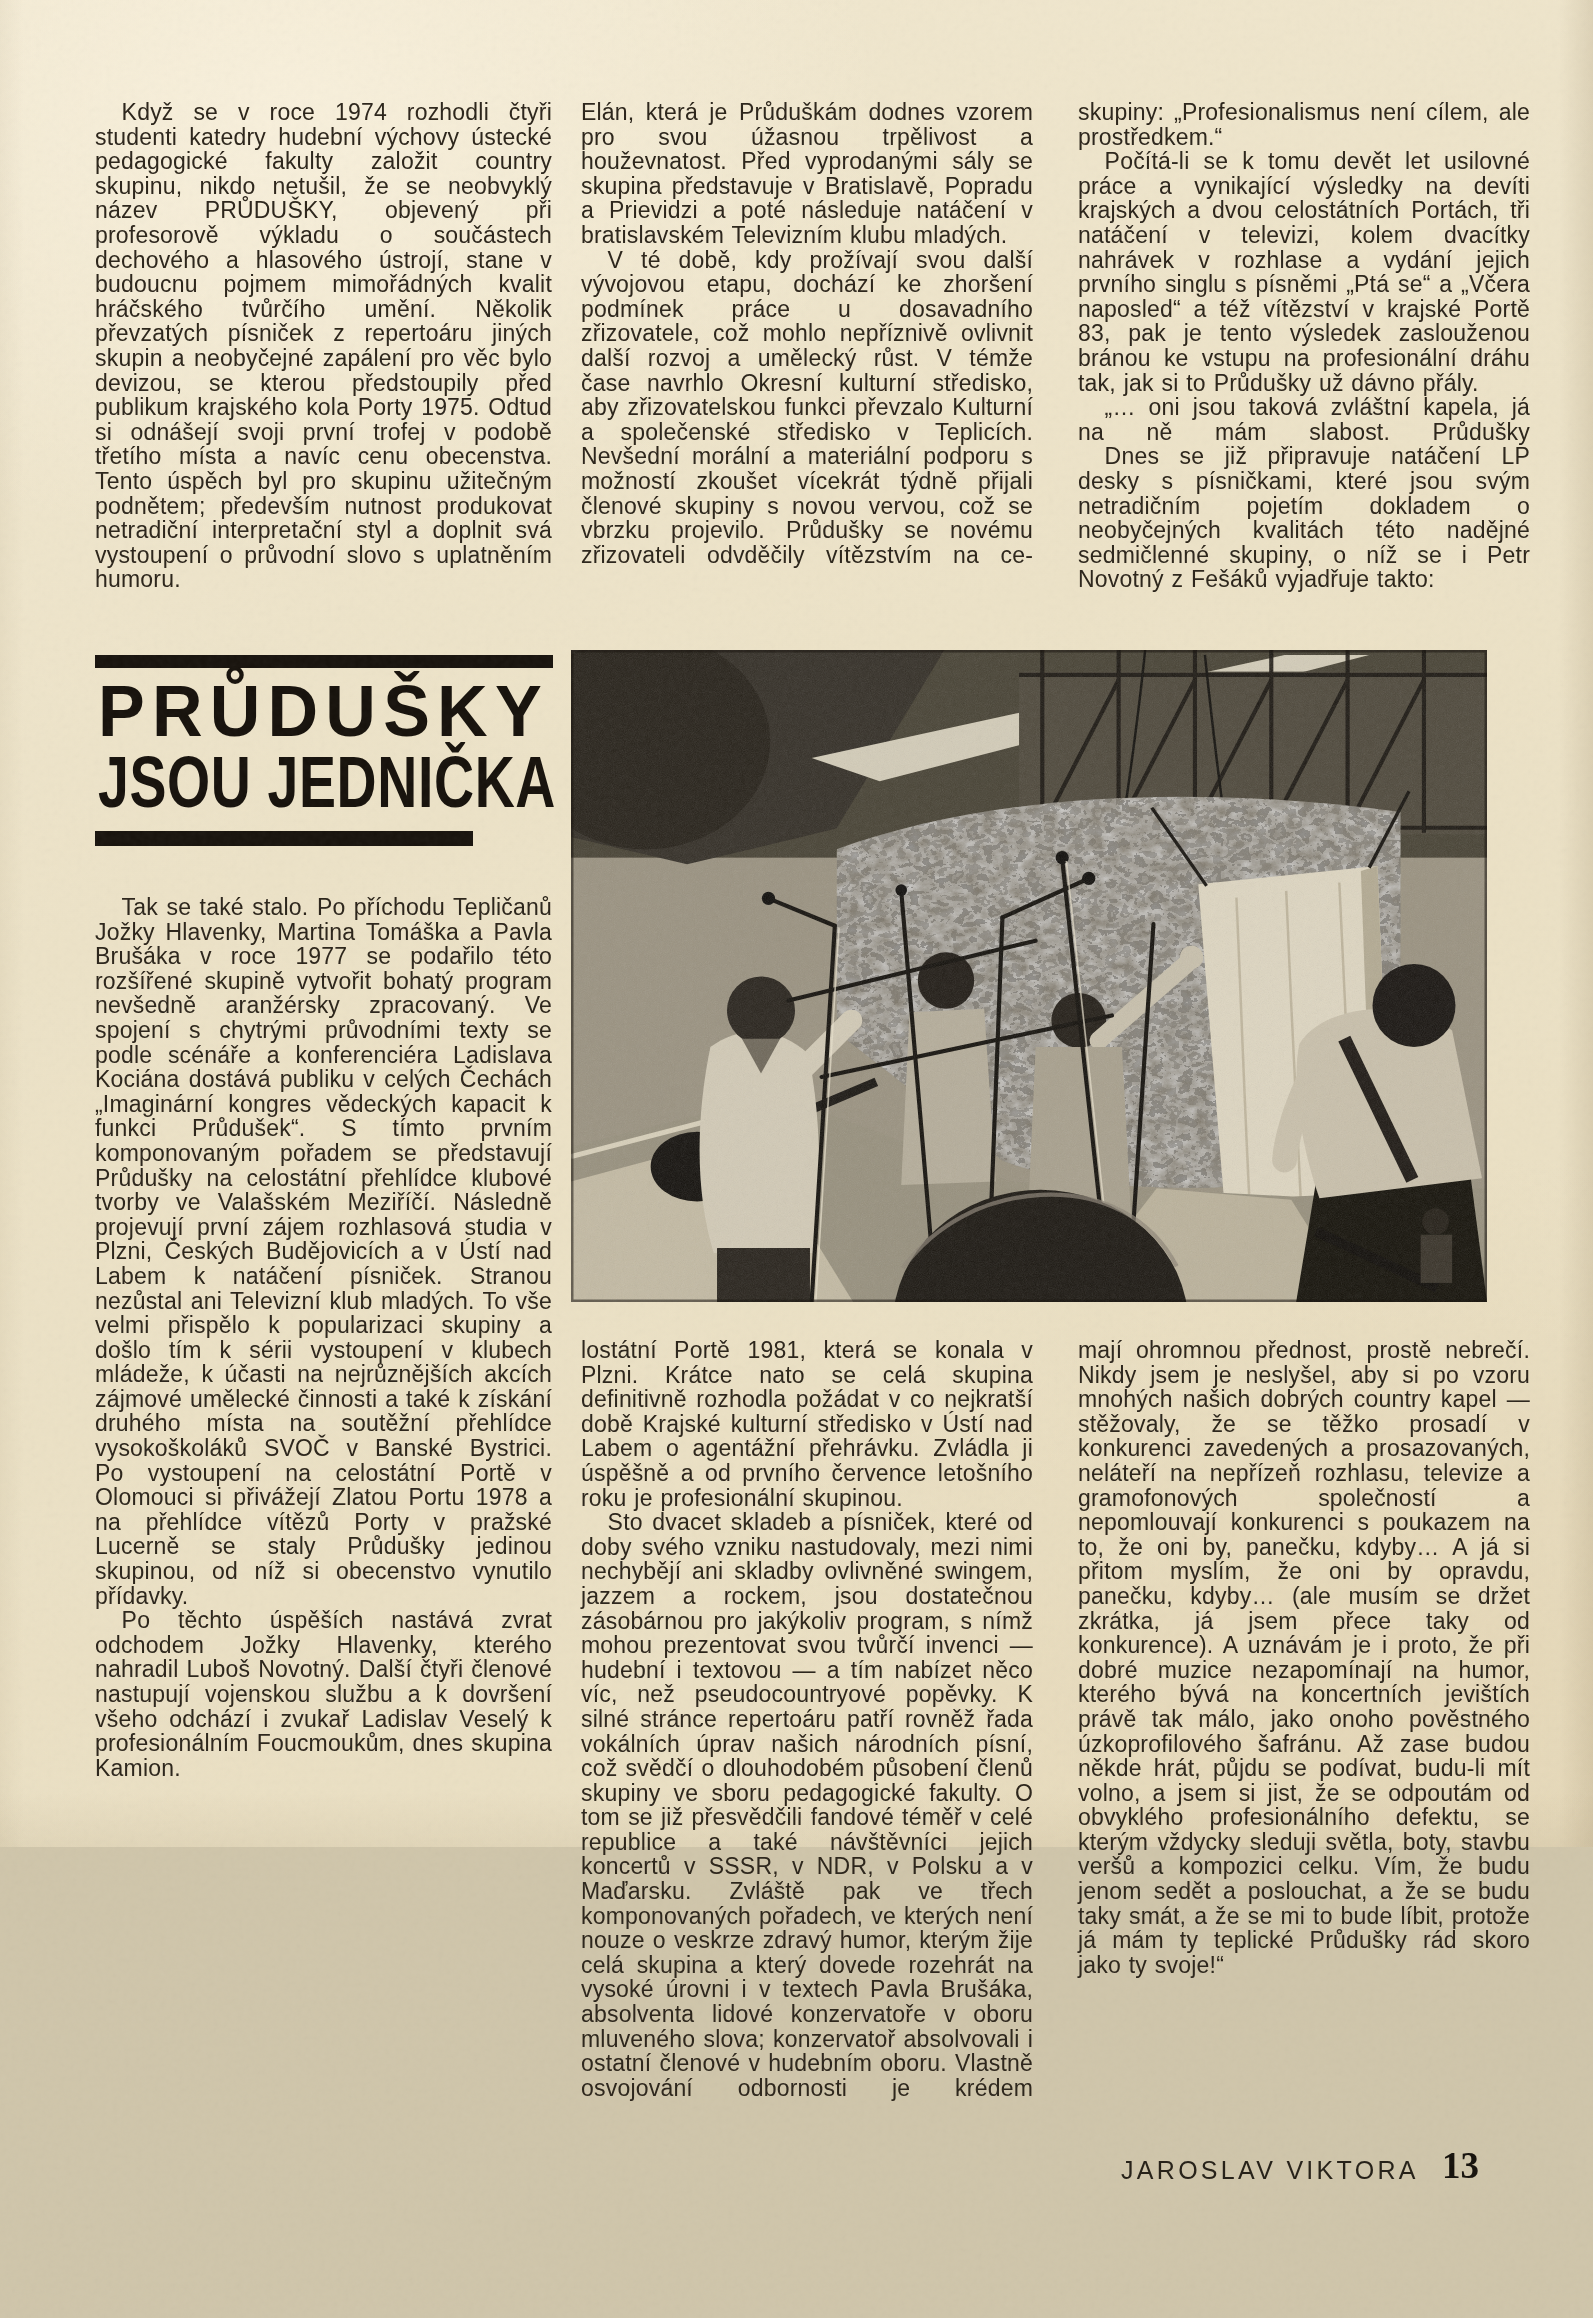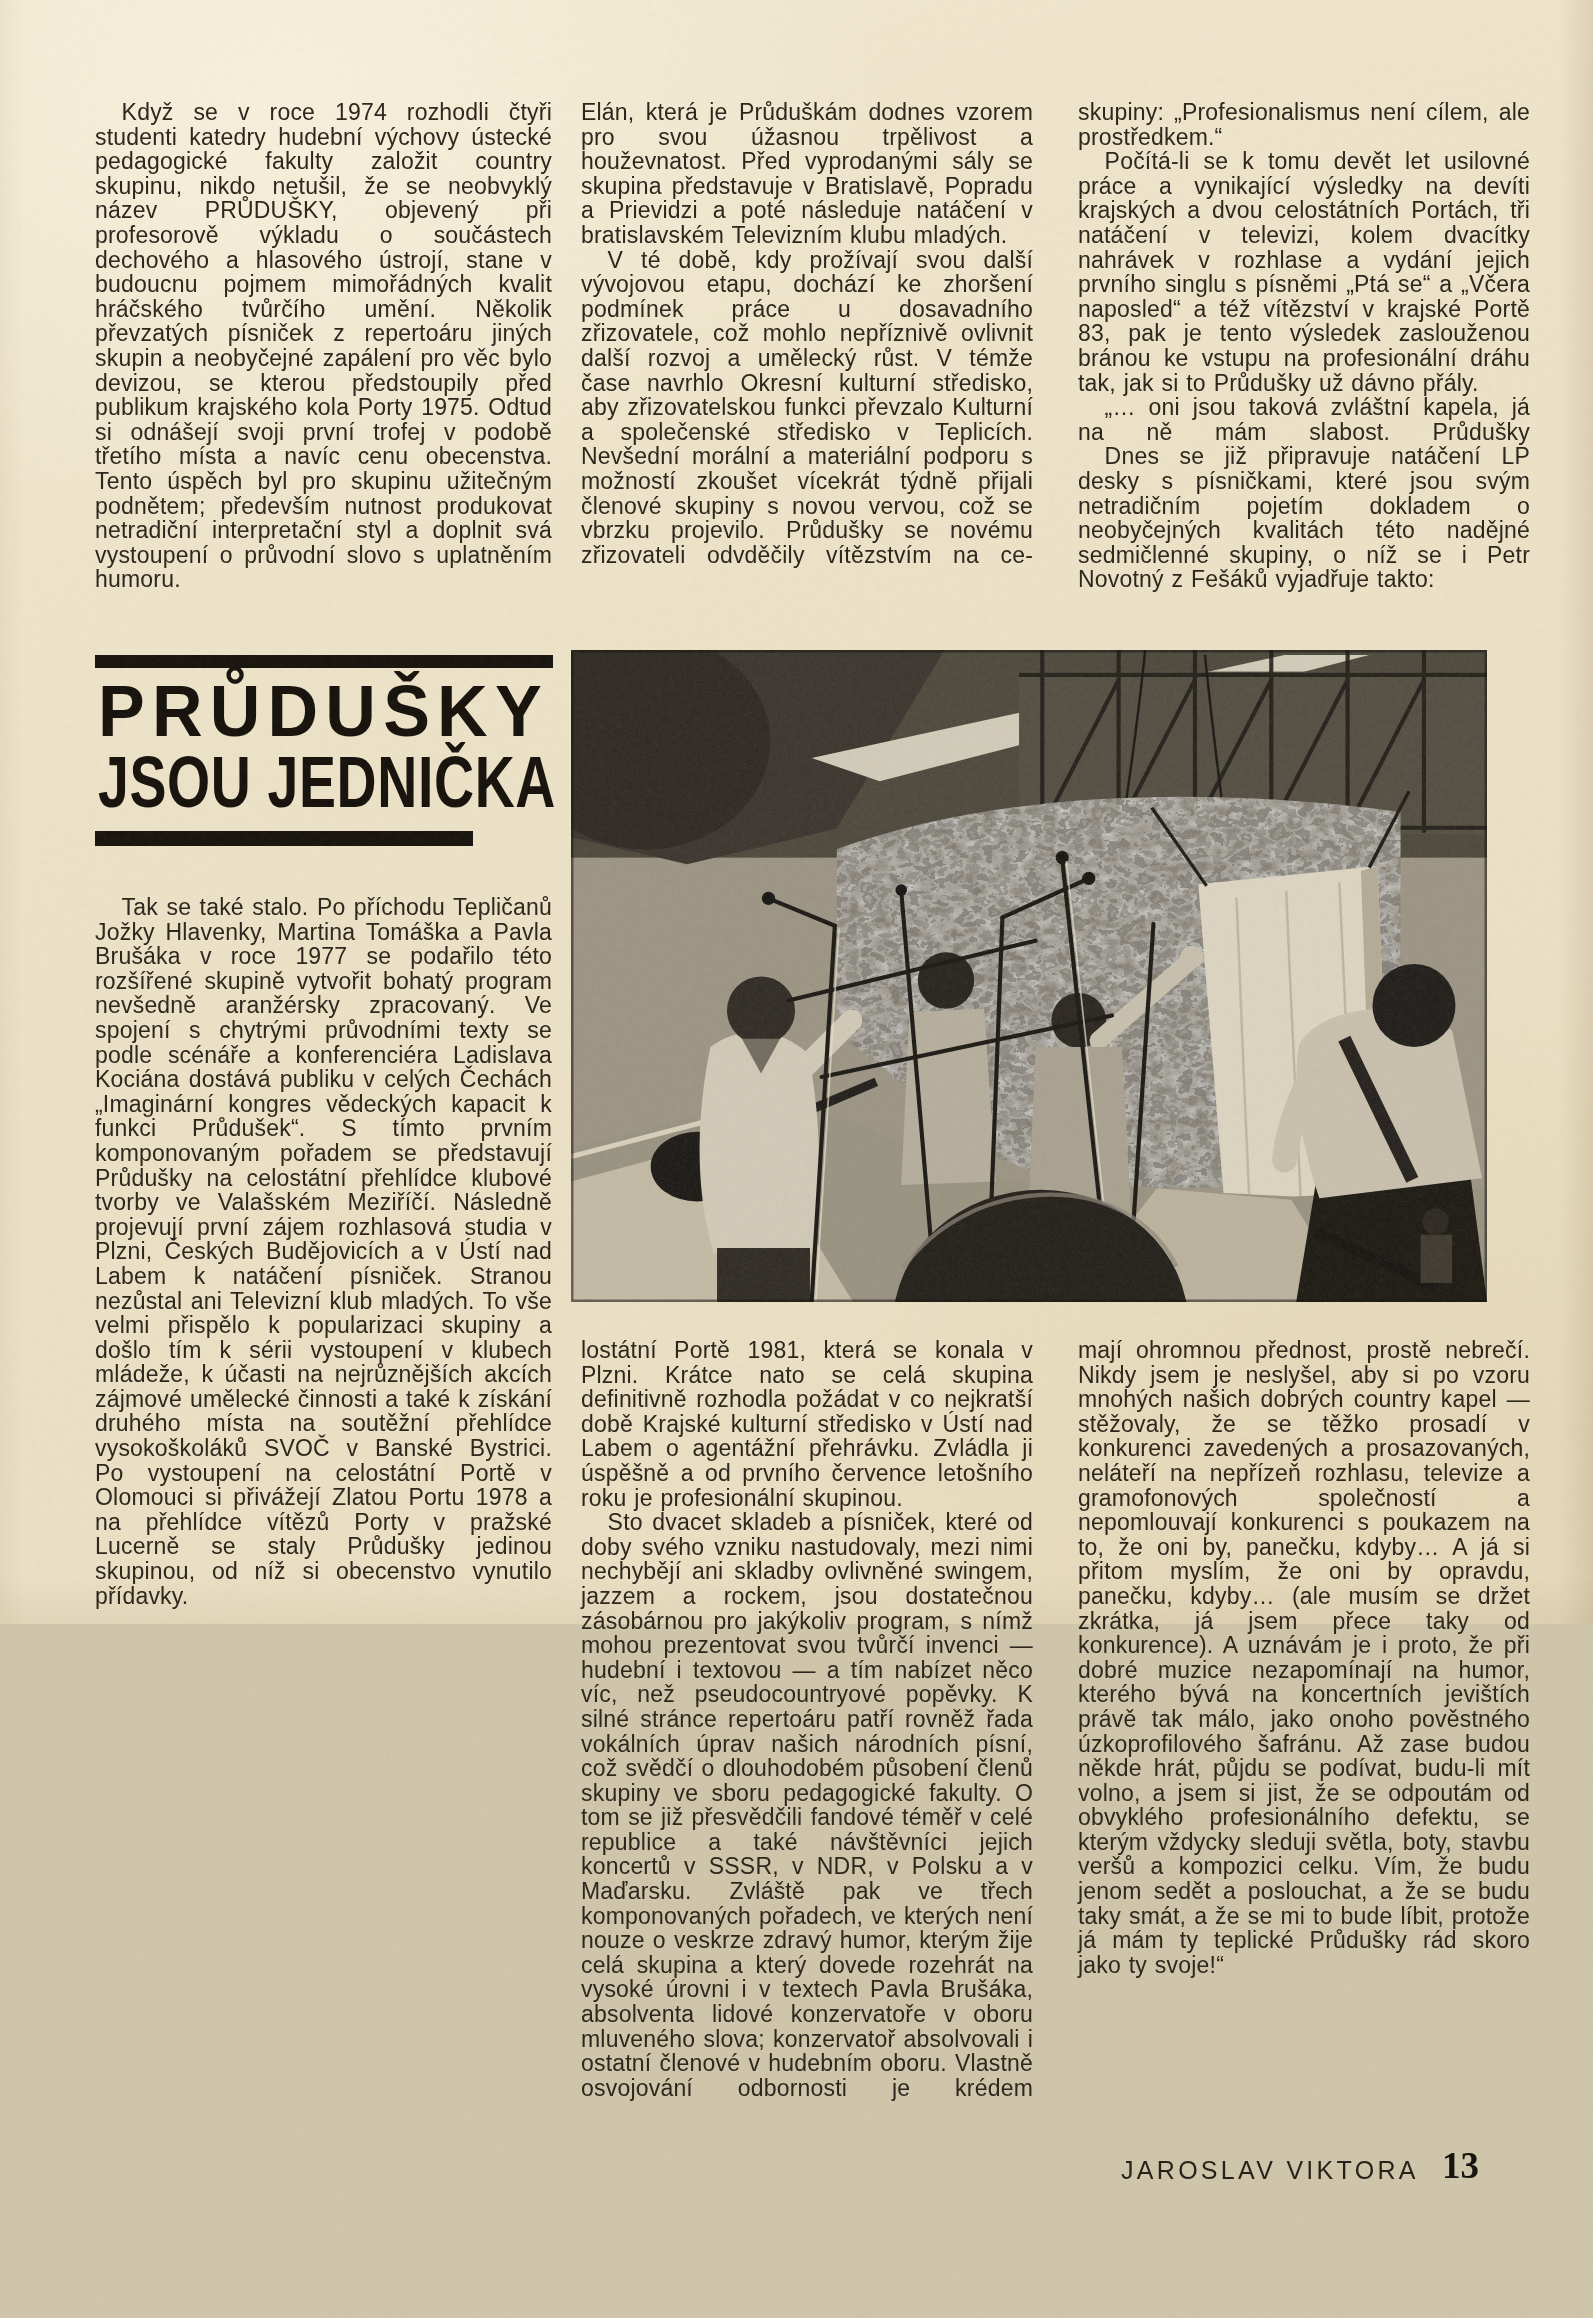--- a/index.html
+++ b/index.html
@@ -1,18 +1,18 @@
 <!DOCTYPE html>
 <html lang="cs" style="font-size:13.3px"><head>
 <meta charset="utf-8">
 <style>
   html,body{margin:0;padding:0;}
   body{width:1594px;height:2319px;overflow:hidden;background:#cfc5aa;}
   .page{
-    position:relative;width:1594px;height:1624px;
+    position:relative;width:1594px;height:1847px;
     background:
       radial-gradient(996px 747px at 18% 6%, rgba(248,240,220,0.95) 0%, rgba(248,240,220,0) 60%),
       radial-gradient(1245px 996px at 90% 92%, rgba(228,214,182,0.9) 0%, rgba(228,214,182,0) 55%),
       linear-gradient(160deg,#f1e8d0 0%,#ece2c7 40%,#e9dec1 100%);
   }
   .page::after{
     content:"";position:absolute;inset:0;pointer-events:none;
     background:linear-gradient(to left, rgba(110,90,55,0.14), rgba(110,90,55,0) 2.2%),
                linear-gradient(to right, rgba(110,90,55,0.06), rgba(110,90,55,0) 1.5%),
                linear-gradient(to top, rgba(110,90,55,0.08), rgba(110,90,55,0) 3%);
@@ -196,20 +196,21 @@
       <circle cx="1042" cy="688" r="16" fill="#241f17"></circle>
       <rect x="1024" y="704" width="38" height="58" fill="#383228"></rect>
 
       <rect width="1104" height="785" filter="url(#grainTex)" opacity="0.15"></rect>
       <rect x="1.5" y="1.5" width="1101" height="782" fill="none" stroke="rgba(25,20,14,0.55)" stroke-width="3"></rect>
     </svg>
   </figure>
 
   <div class="textcol c1m">
       <p class="para ind">Tak se také stalo. Po příchodu Tepličanů Jožky Hlavenky, Martina Tomáška a Pavla Brušáka v roce 1977 se podařilo této rozšířené skupině vytvořit bohatý program nevšedně aranžérsky zpracovaný. Ve spojení s chytrými průvodními texty se podle scénáře a konferenciéra Ladislava Kociána dostává publiku v celých Čechách „Imaginární kongres vědeckých kapacit k funkci Průdušek“. S tímto prvním komponovaným pořadem se představují Průdušky na celostátní přehlídce klubové tvorby ve Valašském Meziříčí. Následně projevují první zájem rozhlasová studia v Plzni, Českých Budějovicích a v Ústí nad Labem k natáčení písniček. Stranou nezůstal ani Televizní klub mladých. To vše velmi přispělo k popularizaci skupiny a došlo tím k sérii vystoupení v klubech mládeže, k účasti na nejrůznějších akcích zájmové umělecké činnosti a také k získání druhého místa na soutěžní přehlídce vysokoškoláků SVOČ v Banské Bystrici. Po vystoupení na celostátní Portě v Olomouci si přivážejí Zlatou Portu 1978 a na přehlídce vítězů Porty v pražské Lucerně se staly Průdušky jedinou skupinou, od níž si obecenstvo vynutilo přídavky.</p>
+      <p class="para ind">Po těchto úspěších nastává zvrat odchodem Jožky Hlavenky, kterého nahradil Luboš Novotný. Další čtyři členové nastupují vojenskou službu a k dovršení všeho odchází i zvukař Ladislav Veselý k profesionálním Foucmoukům, dnes skupina Kamion.</p>
     </div>
   <div class="textcol c2b">
       <p class="para">lostátní Portě 1981, která se konala v Plzni. Krátce nato se celá skupina definitivně rozhodla požádat v co nejkratší době Krajské kulturní středisko v Ústí nad Labem o agentážní přehrávku. Zvládla ji úspěšně a od prvního července letošního roku je profesionální skupinou.</p>
       <p class="para ind fill">Sto dvacet skladeb a písniček, které od doby svého vzniku nastudovaly, mezi nimi nechybějí ani skladby ovlivněné swingem, jazzem a rockem, jsou dostatečnou zásobárnou pro jakýkoliv program, s nímž mohou prezentovat svou tvůrčí invenci — hudební i textovou — a tím nabízet něco víc, než pseudocountryové popěvky. K silné stránce repertoáru patří rovněž řada vokálních úprav našich národních písní, což svědčí o dlouhodobém působení členů skupiny ve sboru pedagogické fakulty. O tom se již přesvědčili fandové téměř v celé republice a také návštěvníci jejich koncertů v SSSR, v NDR, v Polsku a v Maďarsku. Zvláště pak ve třech komponovaných pořadech, ve kterých není nouze o veskrze zdravý humor, kterým žije celá skupina a který dovede rozehrát na vysoké úrovni i v textech Pavla Brušáka, absolventa lidové konzervatoře v oboru mluveného slova; konzervatoř absolvovali i ostatní členové v hudebním oboru. Vlastně osvojování odbornosti je krédem</p>
     </div>
   <div class="textcol c3b">
       <p class="para">mají ohromnou přednost, prostě nebrečí. Nikdy jsem je neslyšel, aby si po vzoru mnohých našich dobrých country kapel — stěžovaly, že se těžko prosadí v konkurenci zavedených a prosazovaných, neláteří na nepřízeň rozhlasu, televize a gramofonových společností a nepomlouvají konkurenci s poukazem na to, že oni by, panečku, kdyby… A já si přitom myslím, že oni by opravdu, panečku, kdyby… (ale musím se držet zkrátka, já jsem přece taky od konkurence). A uznávám je i proto, že při dobré muzice nezapomínají na humor, kterého bývá na koncertních jevištích právě tak málo, jako onoho pověstného úzkoprofilového šafránu. Až zase budou někde hrát, půjdu se podívat, budu-li mít volno, a jsem si jist, že se odpoutám od obvyklého profesionálního defektu, se kterým vždycky sleduji světla, boty, stavbu veršů a kompozici celku. Vím, že budu jenom sedět a poslouchat, a že se budu taky smát, a že se mi to bude líbit, protože já mám ty teplické Průdušky rád skoro jako ty svoje!“</p>
     </div>
 
   <div class="byline">JAROSLAV VIKTORA</div>

